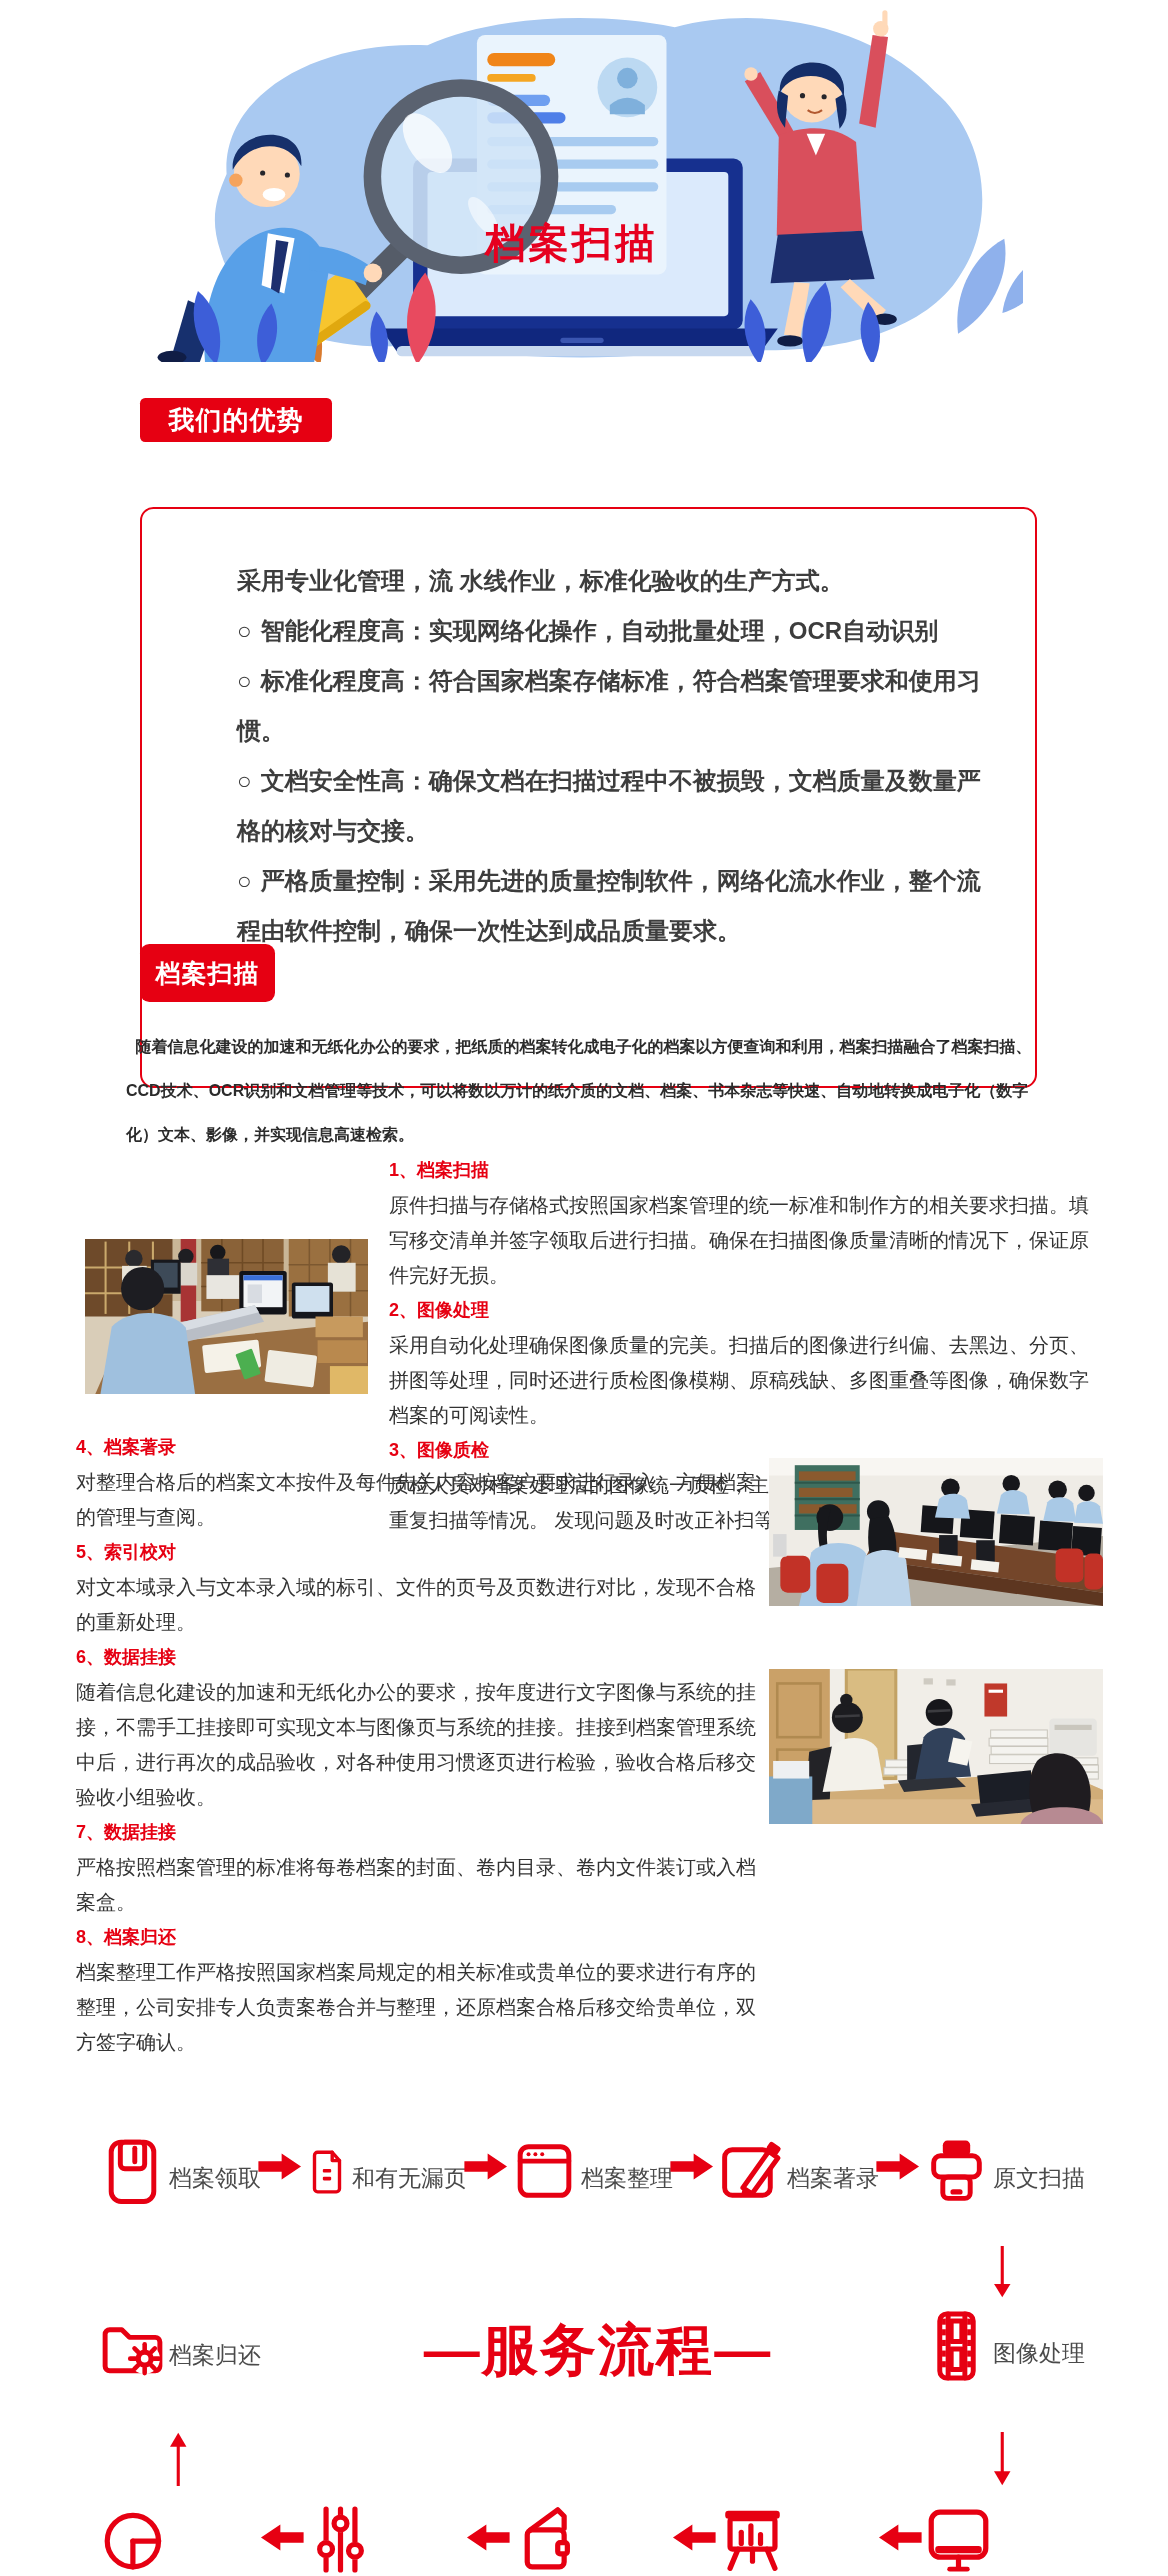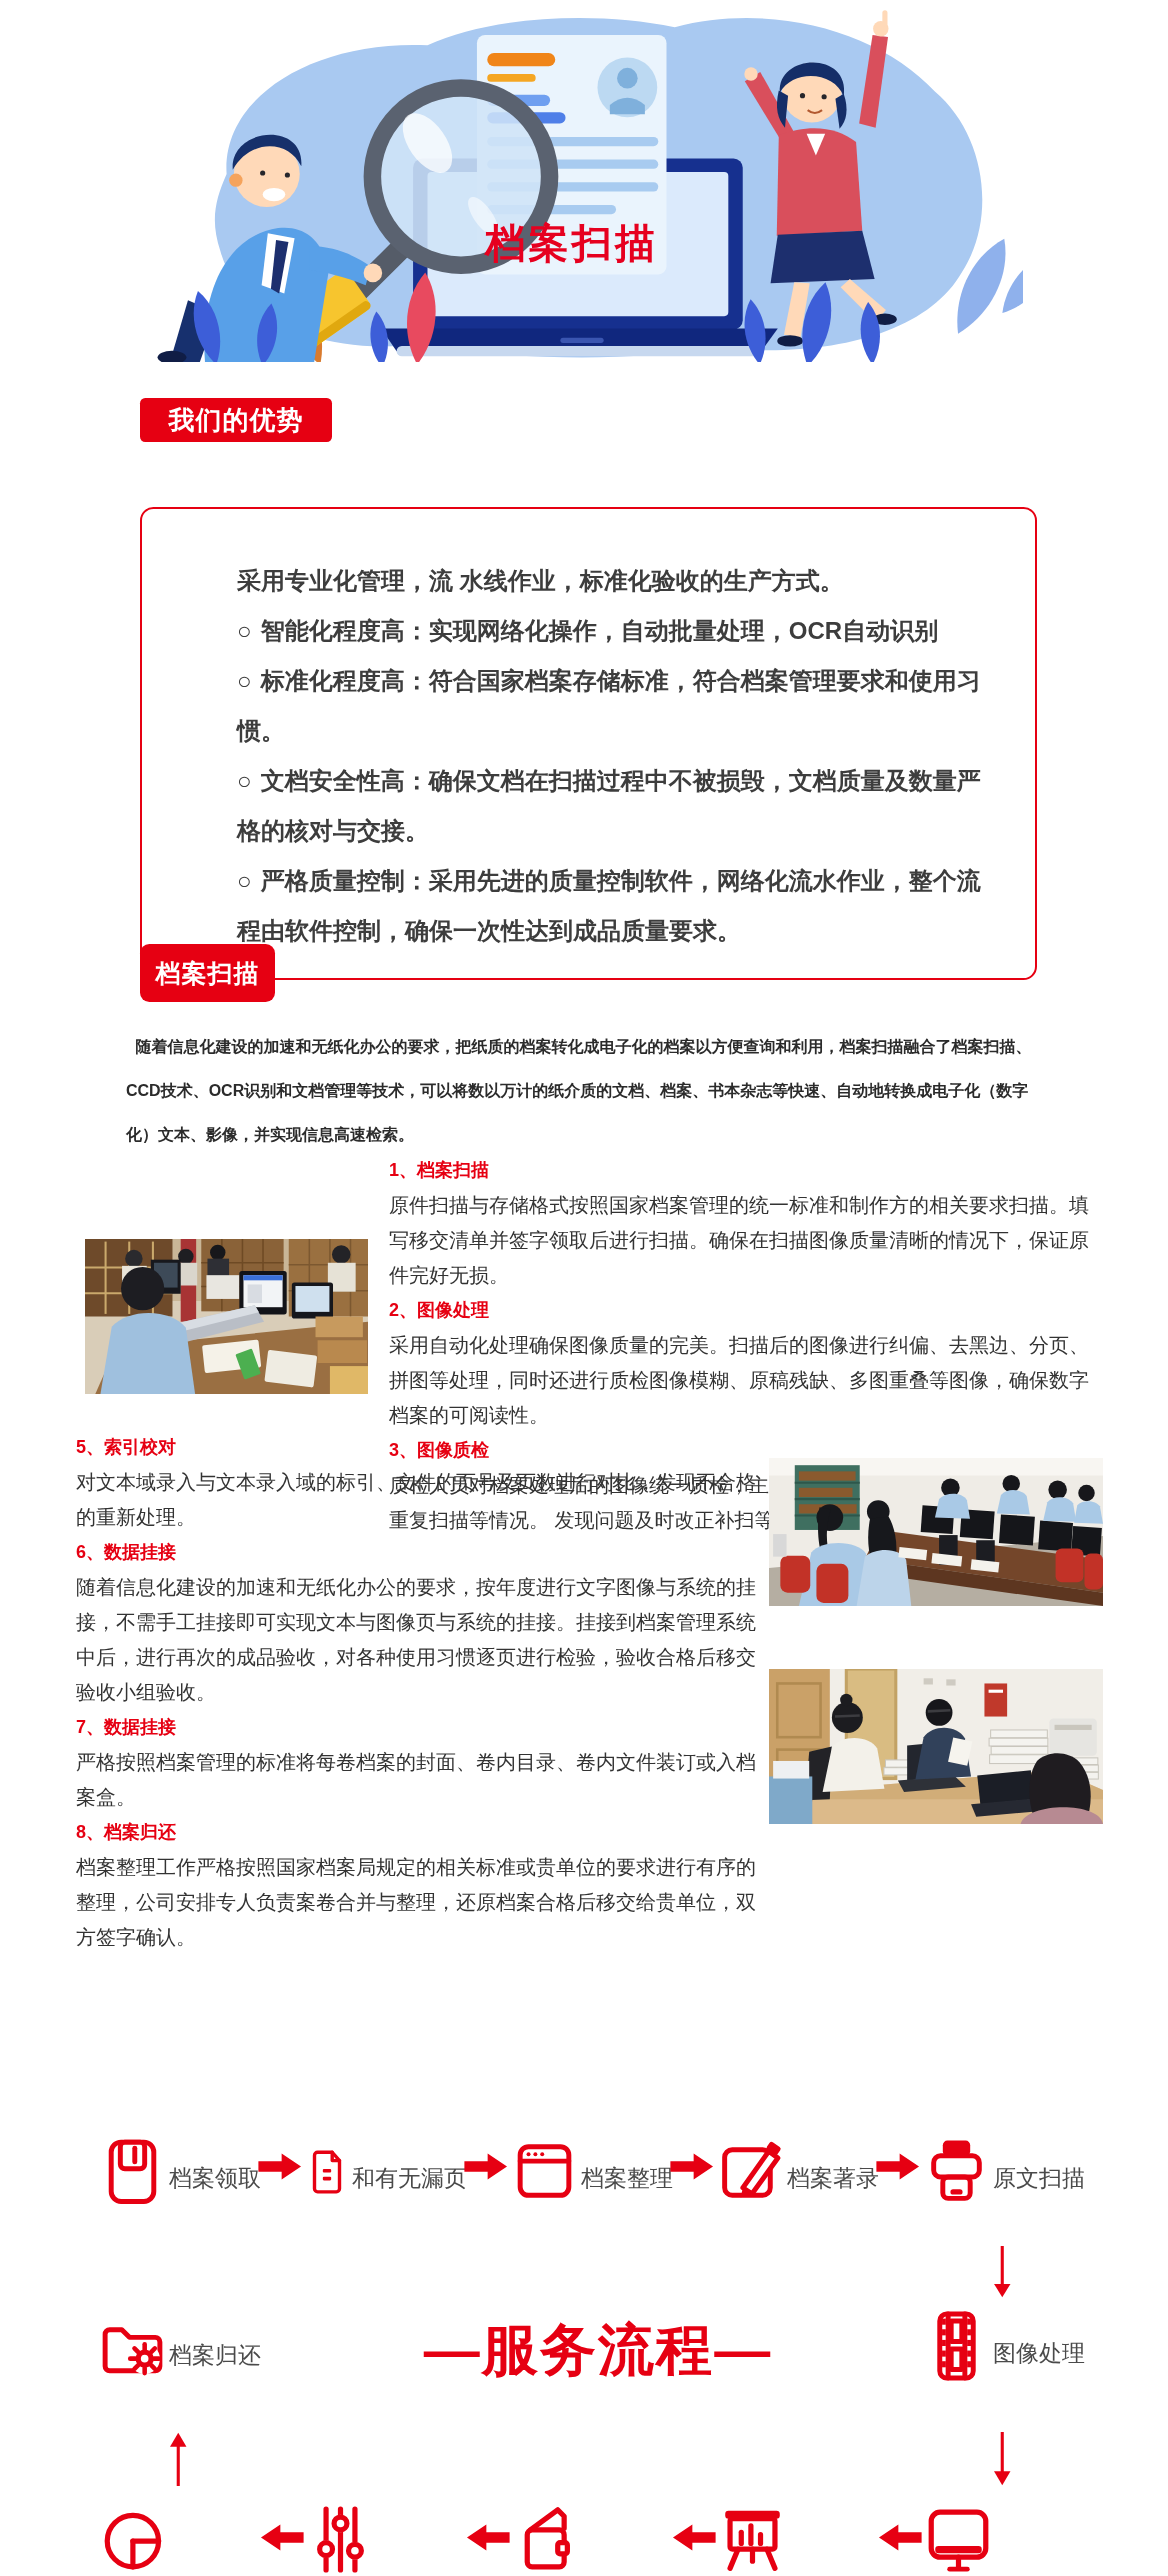--- a/index.html
+++ b/index.html
@@ -11,21 +11,21 @@
   .banner { position:absolute; left:139px; top:4.1px; width:884px; height:358px; }
   .banner svg { width:100%; height:100%; display:block; }
 
   
   .badge { position:absolute; background:#e60012; color:#fff; font-weight:700;
            display:flex; align-items:center; justify-content:center; }
   .badge1 { left:140px; top:398px; width:192px; height:44px; font-size:26px; border-radius:5.2px; letter-spacing:1px; }
   .badge2 { left:140px; top:944px; width:135px; height:58px; font-size:25px; border-radius:9.3px; letter-spacing:1px; }
 
   
-  .adv-box { position:absolute; left:140px; top:507px; width:897px; height:473px;
+  .adv-box { position:absolute; left:140px; top:507px; width:897px; height:581px;
              border:2.1px solid #e60012; border-radius:13.4px; background:#fff;
              padding:47px 49px 0 95px; }
   .adv-line { font-size:24px; line-height:50px; font-weight:700; color:#3d3d3d; }
   .adv-bullet { display:block; }
   .adv-bullet .mk { margin-right:9.3px; font-weight:400; }
 
   
   .scan-intro { position:absolute; left:126px; top:1025px; width:917px;
                 font-size:16px; line-height:44px; font-weight:700; color:#2b2b2b; text-indent:0.6em; }
 
@@ -257,20 +257,24 @@
       <rect x="300" y="216" width="34" height="52" rx="3" fill="#4caf50" transform="rotate(-20 317 242)"></rect>
       <rect x="352" y="220" width="96" height="62" rx="4" fill="#efece2" transform="rotate(7 400 251)"></rect>
       <rect x="448" y="150" width="92" height="40" fill="#c79a5e"></rect>
         <rect x="452" y="196" width="96" height="44" fill="#b9894e"></rect>
       <rect x="476" y="246" width="74" height="54" fill="#e0b867"></rect>
     </svg>
   </div>
 
   <div class="steps-left">
     <div>
+      <div class="step-h"><span>4、</span><span>档案著录</span></div>
+      <div class="step-p">对整理合格后的档案文本按件及每件先关内容按客户要求进行录入，方便档案的管理与查阅。</div>
+    </div>
+    <div>
       <div class="step-h"><span>5、</span><span>索引校对</span></div>
       <div class="step-p">对文本域录入与文本录入域的标引、文件的页号及页数进行对比，发现不合格的重新处理。</div>
     </div>
     <div>
       <div class="step-h"><span>6、</span><span>数据挂接</span></div>
       <div class="step-p">随着信息化建设的加速和无纸化办公的要求，按年度进行文字图像与系统的挂接，不需手工挂接即可实现文本与图像页与系统的挂接。挂接到档案管理系统中后，进行再次的成品验收，对各种使用习惯逐页进行检验，验收合格后移交验收小组验收。</div>
     </div>
     <div>
       <div class="step-h"><span>7、</span><span>数据挂接</span></div>
       <div class="step-p">严格按照档案管理的标准将每卷档案的封面、卷内目录、卷内文件装订或入档案盒。</div>

